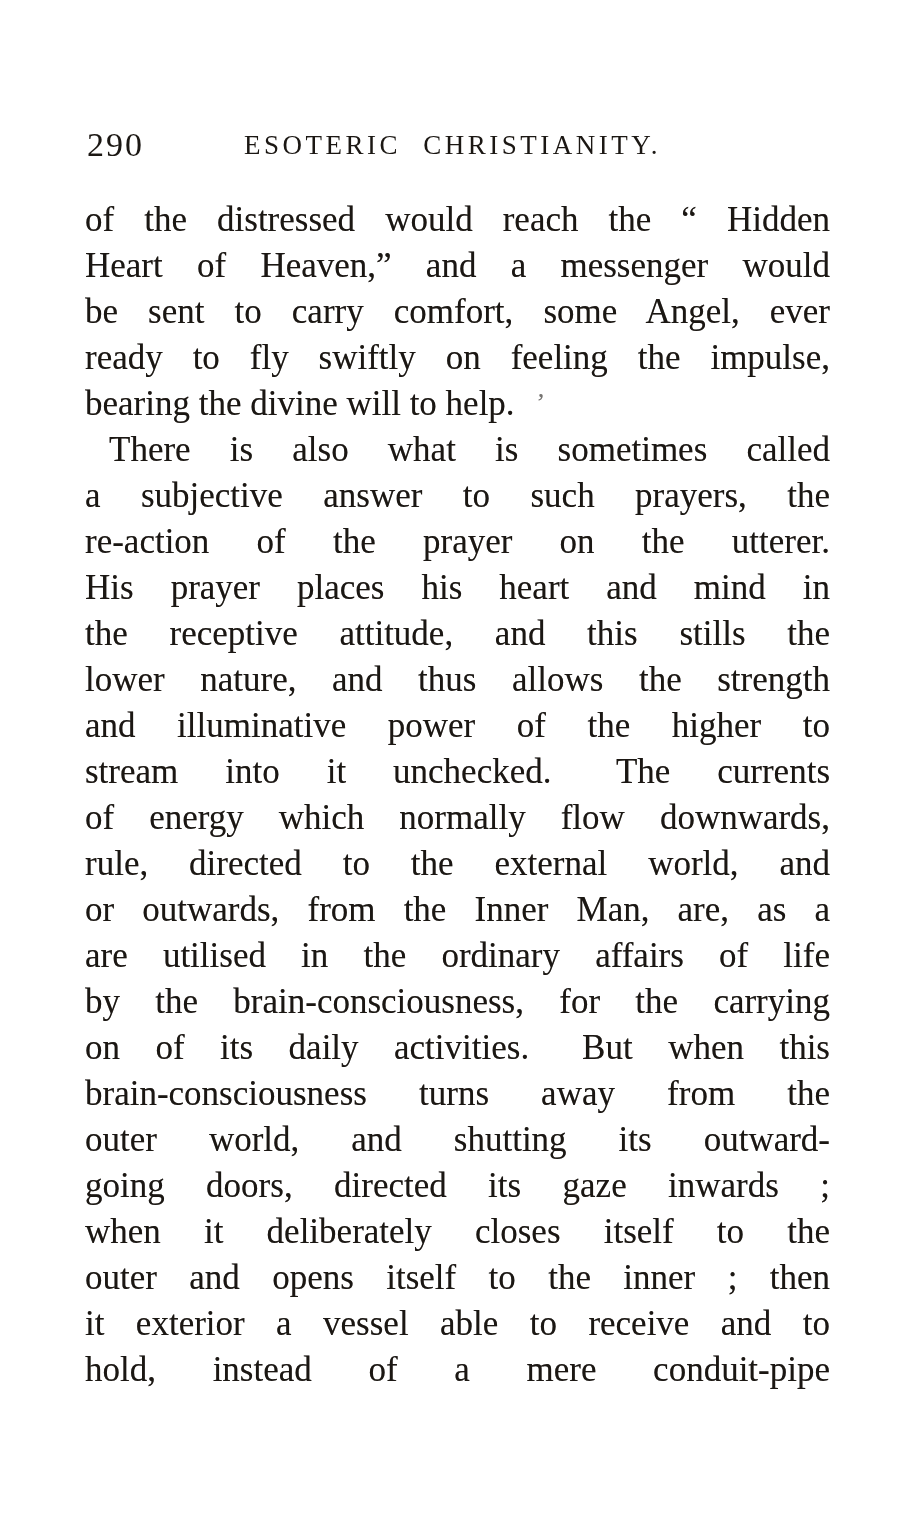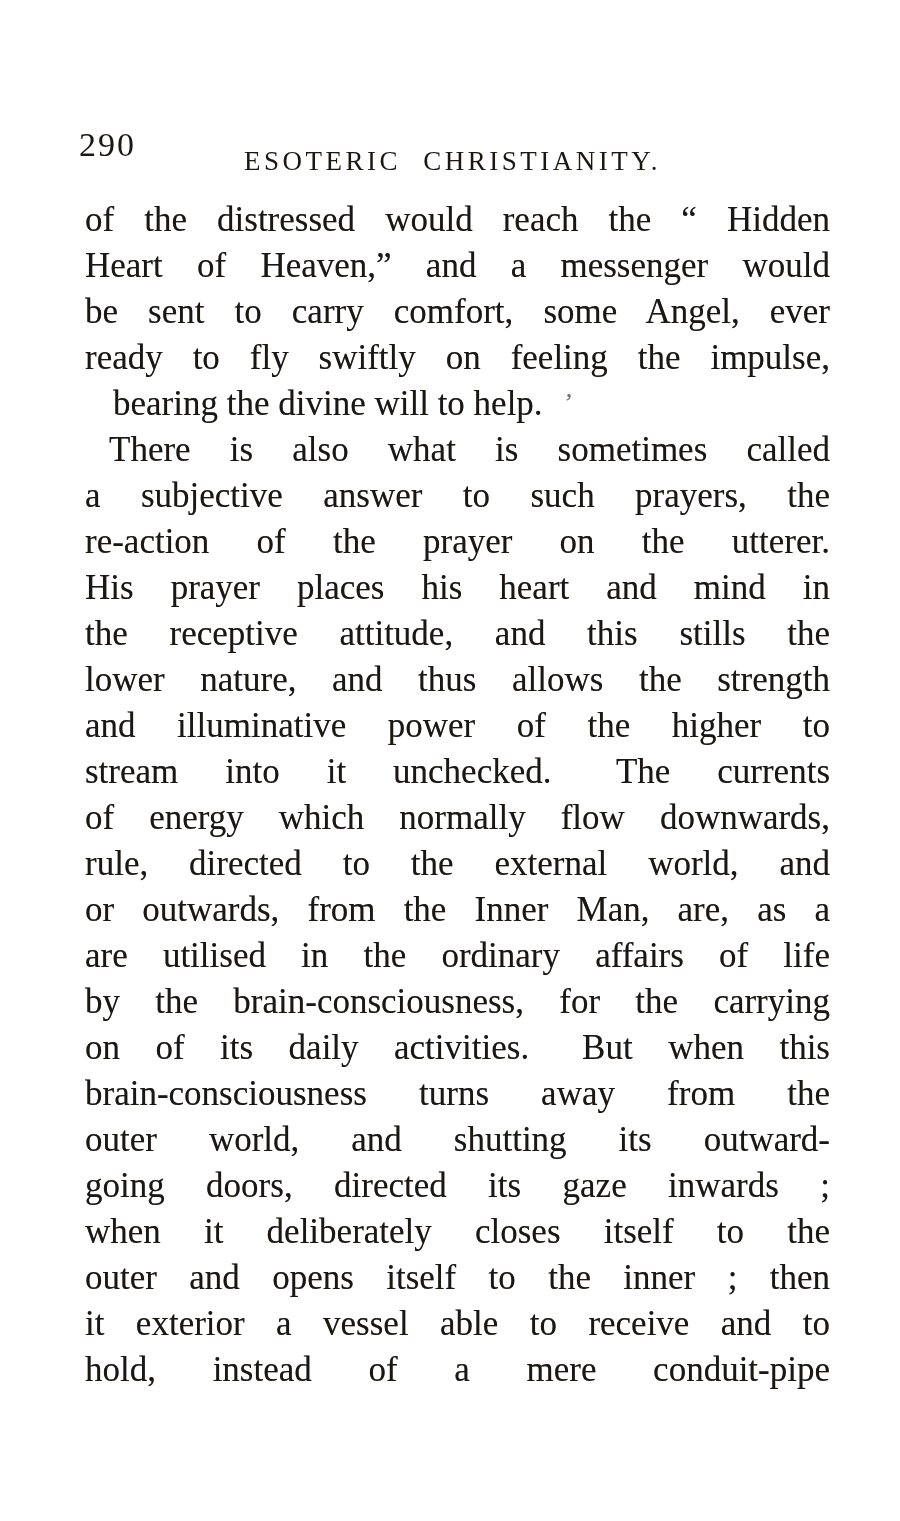--- a/index.html
+++ b/index.html
@@ -18,30 +18,30 @@
   }
   .page-header {
     position: absolute;
     top: 126px;
     left: 75px;
     width: 755px;
     height: 44px;
   }
   .page-number {
     position: absolute;
-    left: 4px;
+    left: 12px;
     top: 2px;
     font-size: 34px;
     letter-spacing: 2px;
     line-height: 34px;
   }
   .running-header {
     position: absolute;
     left: 50%;
-    top: 20px;
+    top: 4px;
     transform: translateX(-50%);
     font-size: 27px;
     line-height: 30px;
     letter-spacing: 3.5px;
     word-spacing: 12px;
     white-space: nowrap;
   }
   .body-text {
     position: absolute;
     left: 85px;
@@ -52,21 +52,20 @@
     text-shadow: 0 0 0.5px rgba(20, 16, 12, 0.45);
   }
   .line {
     height: 46px;
     text-align: justify;
     text-align-last: justify;
     overflow: visible;
   }
   .line.para-end {
     text-align-last: left;
-    margin-left: 28px;
   }
   .line.indent {
     text-indent: 24px;
   }
   .ink-mark {
     display: inline-block;
     margin-left: 20px;
     font-size: 26px;
     font-style: italic;
     opacity: 0.6;

